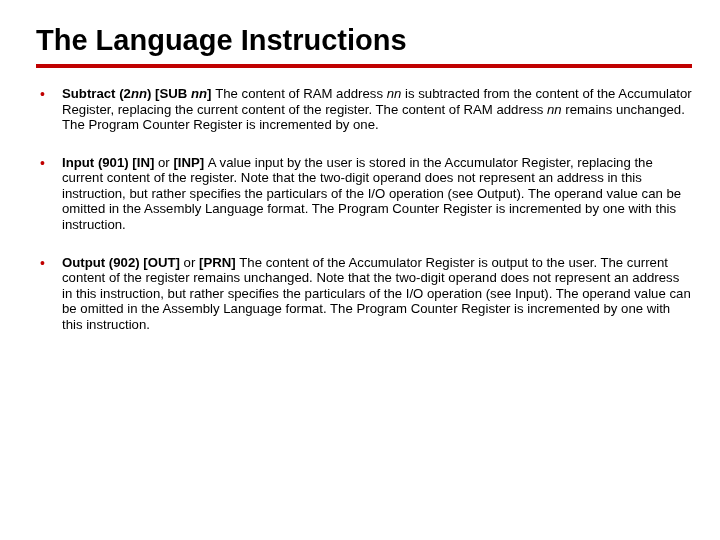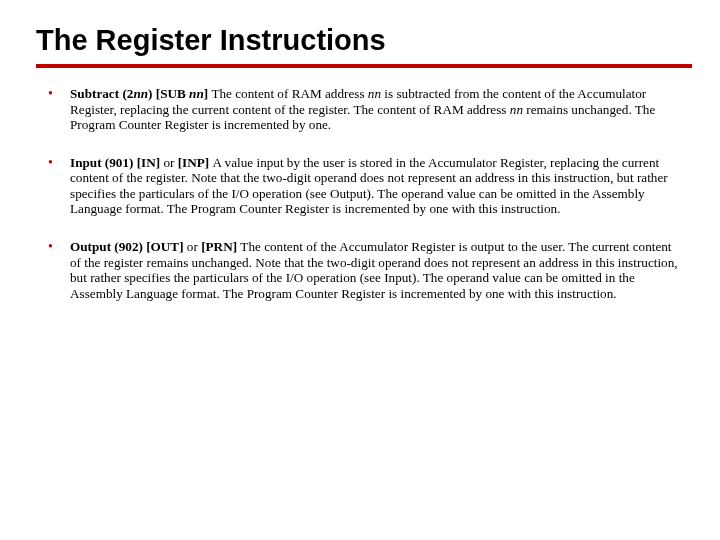--- a/index.html
+++ b/index.html
@@ -25,23 +25,22 @@
     padding-bottom: 3px;
   }
   .rule {
     height: 4px;
     background: #c00000;
     margin: 0 0 18px 0;
     width: 100%;
   }
   ul.bullets {
     list-style: none;
-    margin: 8px;
+    margin: 0;
     padding: 0;
-    font-family: Liberation Serif, serif;
   }
   ul.bullets > li {
     position: relative;
     padding-left: 26px;
     margin-bottom: 22px;
     font-size: 13.2px;
     line-height: 1.18;
   }
   ul.bullets > li::before {
     content: "•";
@@ -52,21 +51,21 @@
     font-size: 14px;
   }
   .b { font-weight: bold; }
   .i { font-style: italic; }
   .bi { font-weight: bold; font-style: italic; }
 </style>
 </head>
 <body>
 
 <div class="slide">
-  <h1 class="title">The Register Instructions</h1>
+  <h1 class="title">The Language Instructions</h1>
   <div class="rule"></div>
 
   <ul class="bullets">
 
     <li>
       <span class="b">Subtract (2</span><span class="bi">nn</span><span class="b">) [SUB </span><span class="bi">nn</span><span class="b">] </span><span>The content of RAM address </span><span class="i">nn</span><span> is subtracted from the content of  the Accumulator Register, replacing the current content of the register. The content of RAM address </span><span class="i">nn</span><span> remains unchanged. The Program Counter Register is incremented by one.</span>
     </li>
 
     <li>
       <span class="b">Input (901) [IN] </span><span>or</span><span class="b"> [INP] </span><span>A value input by the user is stored in the Accumulator Register, replacing the current content of the register. Note that the two-digit operand does not represent an address in this instruction, but rather specifies the particulars of the I/O operation (see Output). The operand value can be omitted in the Assembly Language format. The Program Counter Register is incremented by one with this instruction.</span>

